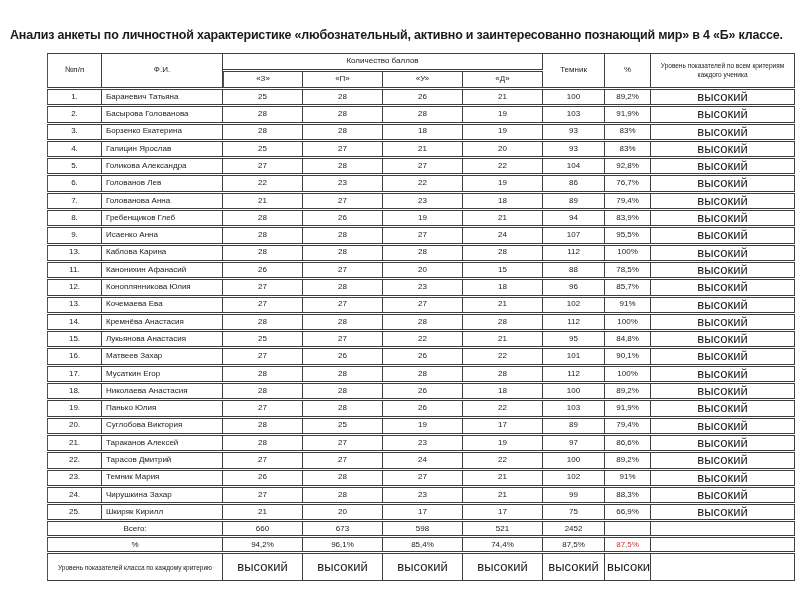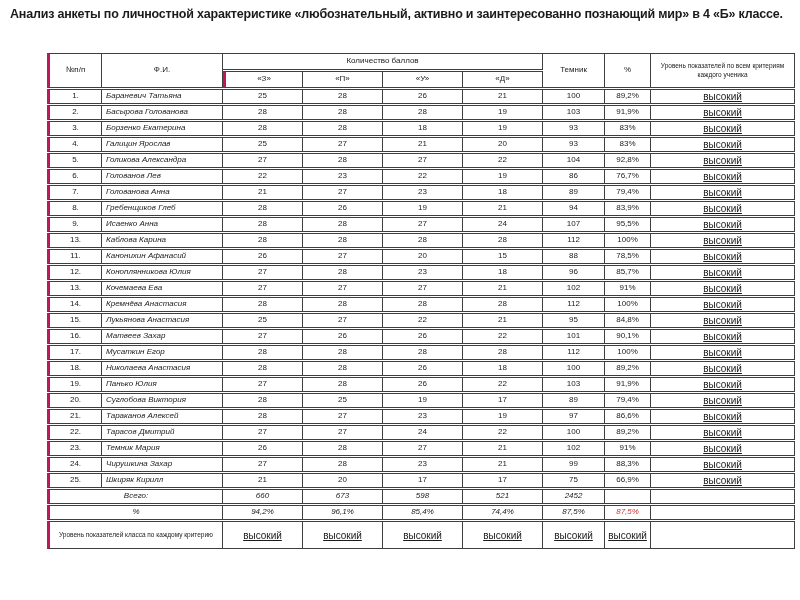--- a/index.html
+++ b/index.html
@@ -2,41 +2,41 @@
 <html><head>
 <meta charset="utf-8">
 <style>
   html,body{margin:0;padding:0;}
   body{
     width:800px;height:600px;position:relative;background:#ffffff;
     font-family:"Liberation Sans","DejaVu Sans",sans-serif;color:#1b1b1b;
     overflow:hidden;
   }
   .title{
-    position:absolute;left:10px;top:7px;width:784px;
+    position:absolute;left:10px;top:28px;width:784px;
     font-size:12.5px;font-weight:bold;letter-spacing:-0.2px;white-space:nowrap;
   }
   table.sheet{
     position:absolute;left:47px;top:52px;width:748px;
     border-collapse:separate;border-spacing:0 1px;table-layout:fixed;
     font-size:8px;line-height:1.1;
   }
   .sheet td,.sheet th{
     border-top:1px solid #3f3f3f;border-bottom:1px solid #3f3f3f;border-right:1px solid #3f3f3f;
     padding:0 2px;height:13px;text-align:center;vertical-align:middle;
     overflow:hidden;white-space:nowrap;font-weight:normal;
   }
-  .sheet td:first-child,.sheet th:first-child{border-left:3px solid #be185d;}
+  .sheet td:first-child,.sheet th:first-child{border-left:1px solid #be185d;}
   .sheet thead th{height:15px;}
-  .sheet .c-name{text-align:left;padding-left:4px;font-style:italic;}
+  .sheet .c-name{text-align:left;padding-left:4px;}
   .sheet .hdr-level{font-size:6.5px;white-space:normal;line-height:1.35;padding:1px 6px;}
   .sheet .lbl-small{font-size:6.5px;white-space:normal;line-height:1.2;padding:1px 3px;}
-  .sheet .row-footer td{height:13px;font-style:italic;}
+  .sheet .row-footer td{height:13px;}
   .sheet .row-classlevel td{height:24px;}
-  .sheet .lvl{font-size:10px;text-decoration:underline;}
+  .sheet .lvl{font-size:13px;}
 </style>
 </head>
 <body>
 
 <div class="title">Анализ анкеты по личностной характеристике «любознательный, активно и заинтересованно познающий мир» в 4 «Б» классе.</div>
 
 <table class="sheet">
   <colgroup>
     <col style="width:55px">
       <col style="width:121px">

